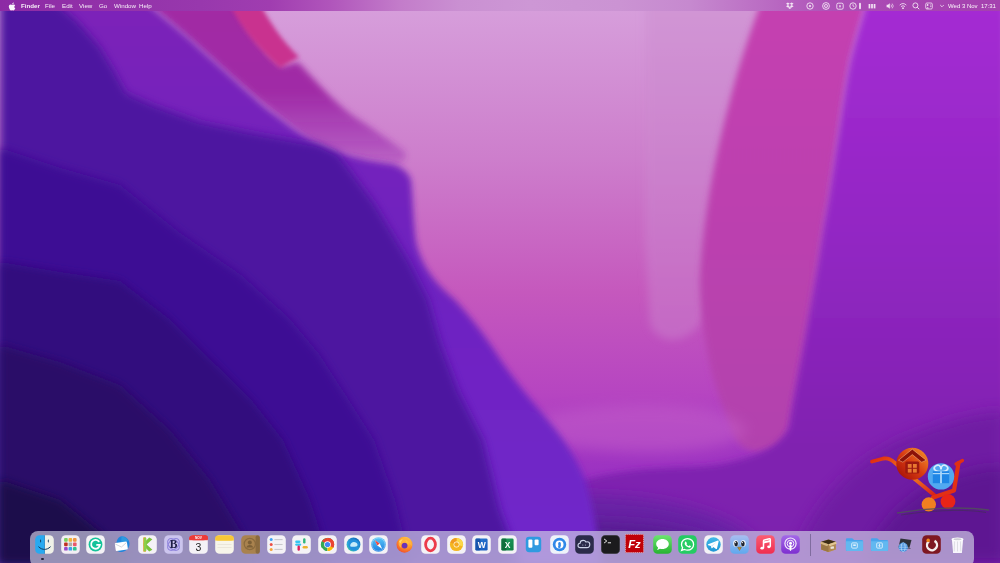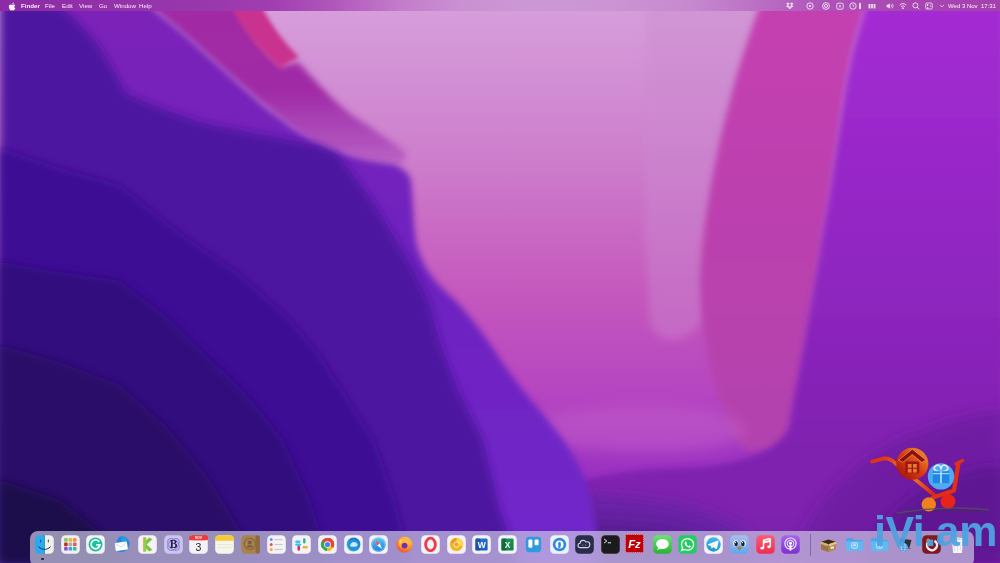--- a/index.html
+++ b/index.html
@@ -126,21 +126,20 @@
 <circle cx="86" cy="44.4" r="13.2" fill="#51a9f1"></circle>
 <path d="M80,34.5 C83,31.5 86,33.5 86,37.5 C86,33.5 89,31.5 92,34.5 C94,36.5 92,39.5 88,39.5 L84,39.5 C80,39.5 78,36.5 80,34.5 Z" fill="none" stroke="#d8ecfc" stroke-width="1.7"></path>
 <rect x="77.8" y="39.2" width="16.4" height="12" fill="#1e86e6"></rect>
       <line x1="77.8" y1="41.6" x2="94.2" y2="41.6" stroke="#aad8fa" stroke-width="1.2"></line>
 <line x1="86" y1="39.2" x2="86" y2="51.2" stroke="#aad8fa" stroke-width="1.8"></line>
 <circle cx="73.8" cy="72.5" r="7.2" fill="#f08020"></circle>
 <circle cx="93" cy="69.5" r="7.4" fill="#e82418"></circle>
 <path d="M42,81 C75,75.5 110,74.5 134,78" fill="none" stroke="#50505a" stroke-width="1.5" opacity="0.85"></path>
 <path d="M46,83 C78,78 112,77 131,80.5" fill="none" stroke="#3a3a42" stroke-width="0.9" opacity="0.55"></path>
 </svg>
-<div id="wmtext">iVi.am</div>
 
 <div id="menubar"></div>
 <svg class="mic" style="left:8px;top:1.5px" width="8" height="9" viewBox="0 0 8 9">
       <path d="M4.6,1.2 C4.9,0.7 5.4,0.4 5.9,0.4 C5.95,0.95 5.7,1.4 5.4,1.75 C5.05,2.1 4.6,2.3 4.15,2.25 C4.1,1.85 4.3,1.5 4.6,1.2 Z M5.8,2.5 C6.3,2.5 6.9,2.8 7.2,3.3 C6.6,3.7 6.3,4.2 6.35,4.9 C6.4,5.6 6.8,6.1 7.3,6.35 C7.1,6.9 6.8,7.4 6.4,7.8 C6.05,8.2 5.7,8.4 5.3,8.4 C4.9,8.4 4.7,8.2 4.2,8.2 C3.7,8.2 3.45,8.4 3.1,8.4 C2.7,8.4 2.3,8.15 1.95,7.7 C1.2,6.8 0.8,5.6 0.8,4.6 C0.8,3.3 1.7,2.5 2.7,2.5 C3.2,2.5 3.6,2.75 3.95,2.75 C4.3,2.75 4.9,2.5 5.8,2.5 Z" fill="rgba(255,255,255,0.95)"></path>
     </svg>
 <div class="mitem mbold" style="left:21px">Finder</div>
 <div class="mitem" style="left:45px">File</div>
 <div class="mitem" style="left:62px">Edit</div>
 <div class="mitem" style="left:79px">View</div>
 <div class="mitem" style="left:99px">Go</div>

